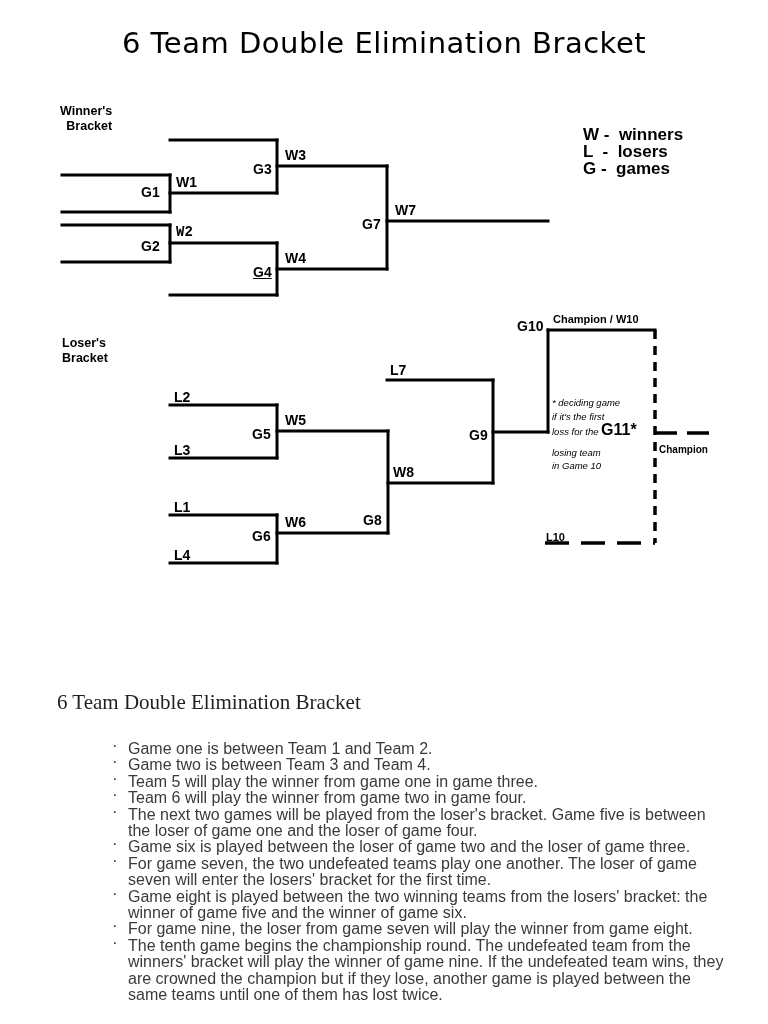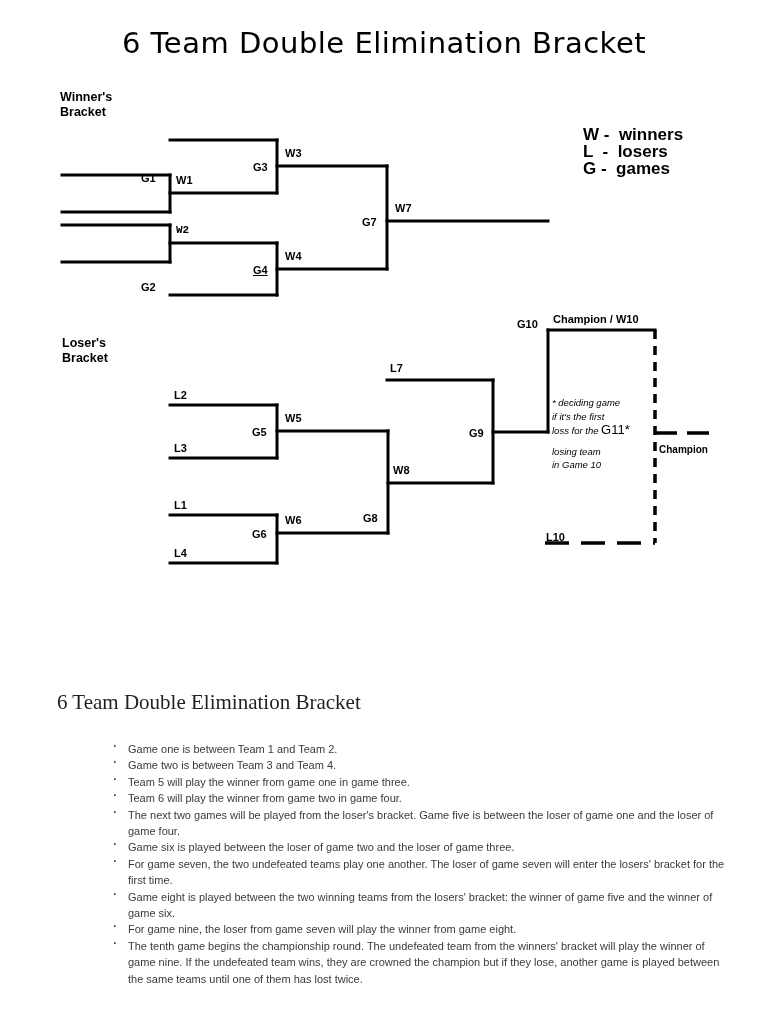--- a/index.html
+++ b/index.html
@@ -58,40 +58,40 @@
     left: 583px;
     top: 126px;
     font-size: 17px;
     font-weight: bold;
     line-height: 17px;
     color: #000;
   }
   .legend div { white-space: pre; }
   .node-label {
     position: absolute;
-    font-size: 11px;
+    font-size: 14px;
     font-weight: bold;
     color: #000;
     white-space: nowrap;
   }
   .note {
     position: absolute;
     left: 552px;
     top: 396px;
     width: 105px;
     font-family: "Liberation Sans", sans-serif;
     font-size: 9.5px;
     font-style: italic;
     line-height: 13.5px;
     color: #000;
   }
   .note .g11 {
     font-style: normal;
-    font-weight: normal;
-    font-size: 13px;
+    font-weight: bold;
+    font-size: 16px;
   }
   .note .gap { display: block; height: 7px; }
   .doc-section {
     position: absolute;
     left: 0;
     top: 690px;
     width: 768px;
   }
   .doc-title {
     margin: 0 0 26px 57px;
@@ -101,21 +101,21 @@
     color: #231f20;
   }
   ul.rules {
     margin: 0;
     padding: 0 40px 0 112px;
     list-style: none;
   }
   ul.rules li {
     position: relative;
     font-family: "Liberation Sans", sans-serif;
-    font-size: 11px;
+    font-size: 16px;
     line-height: 16.4px;
     color: #3a3a3c;
     margin-bottom: 0px;
     padding-left: 16px;
   }
   ul.rules li::before {
     content: "\00b7";
     position: absolute;
     left: 0;
     top: -3px;
@@ -188,36 +188,36 @@
 
       <g stroke="#000" stroke-width="3.5" fill="none" stroke-linecap="butt">
         <path d="M545,543 L655,543" stroke-dasharray="24,12"></path>
 
         <path d="M655,330 L655,543" stroke-dasharray="9,7"></path>
 
         <path d="M655,433 L712,433" stroke-dasharray="22,10"></path>
       </g>
     </svg>
 
-    <div class="side-label" style="left:60px; top:90px;">Winner's
+    <div class="side-label" style="left:60px; top:104px;text-align:right;">Winner's
 Bracket</div>
 
     <div class="side-label" style="left:62px; top:336px;">Loser's
 Bracket</div>
 
     <div class="legend">
       <div>W -  winners</div>
       <div>L  -  losers</div>
       <div>G -  games</div>
     </div>
 
-    <div class="node-label" style="left:141px; top:172px;text-align:center;">G1</div>
+    <div class="node-label" style="left:141px; top:184px;text-align:center;">G1</div>
     <div class="node-label" style="left:176px; top:174px;">W1</div>
 
-    <div class="node-label" style="left:141px; top:238px;margin-top:43px;">G2</div>
+    <div class="node-label" style="left:141px; top:238px;">G2</div>
     <div class="node-label" style="left:176px; top:224px;font-family:Liberation Mono, monospace;">W2</div>
 
     <div class="node-label" style="left:253px; top:161px;text-align:center;">G3</div>
     <div class="node-label" style="left:285px; top:147px;">W3</div>
 
     <div class="node-label" style="left:253px; top:264px;text-decoration:underline;">G4</div>
     <div class="node-label" style="left:285px; top:250px;">W4</div>
 
     <div class="node-label" style="left:362px; top:216px;">G7</div>
     <div class="node-label" style="left:395px; top:202px;">W7</div>

